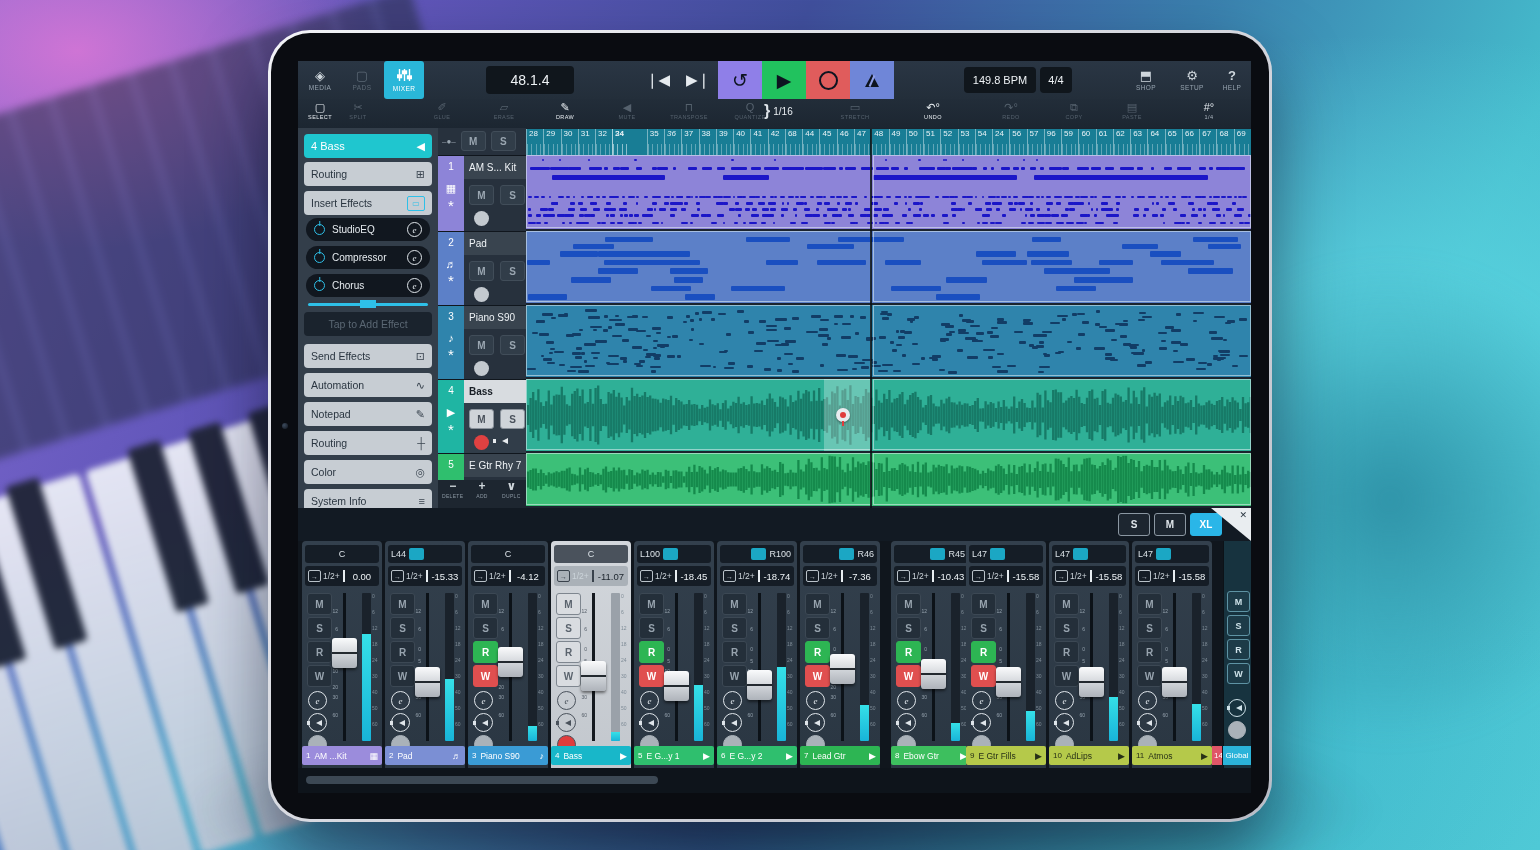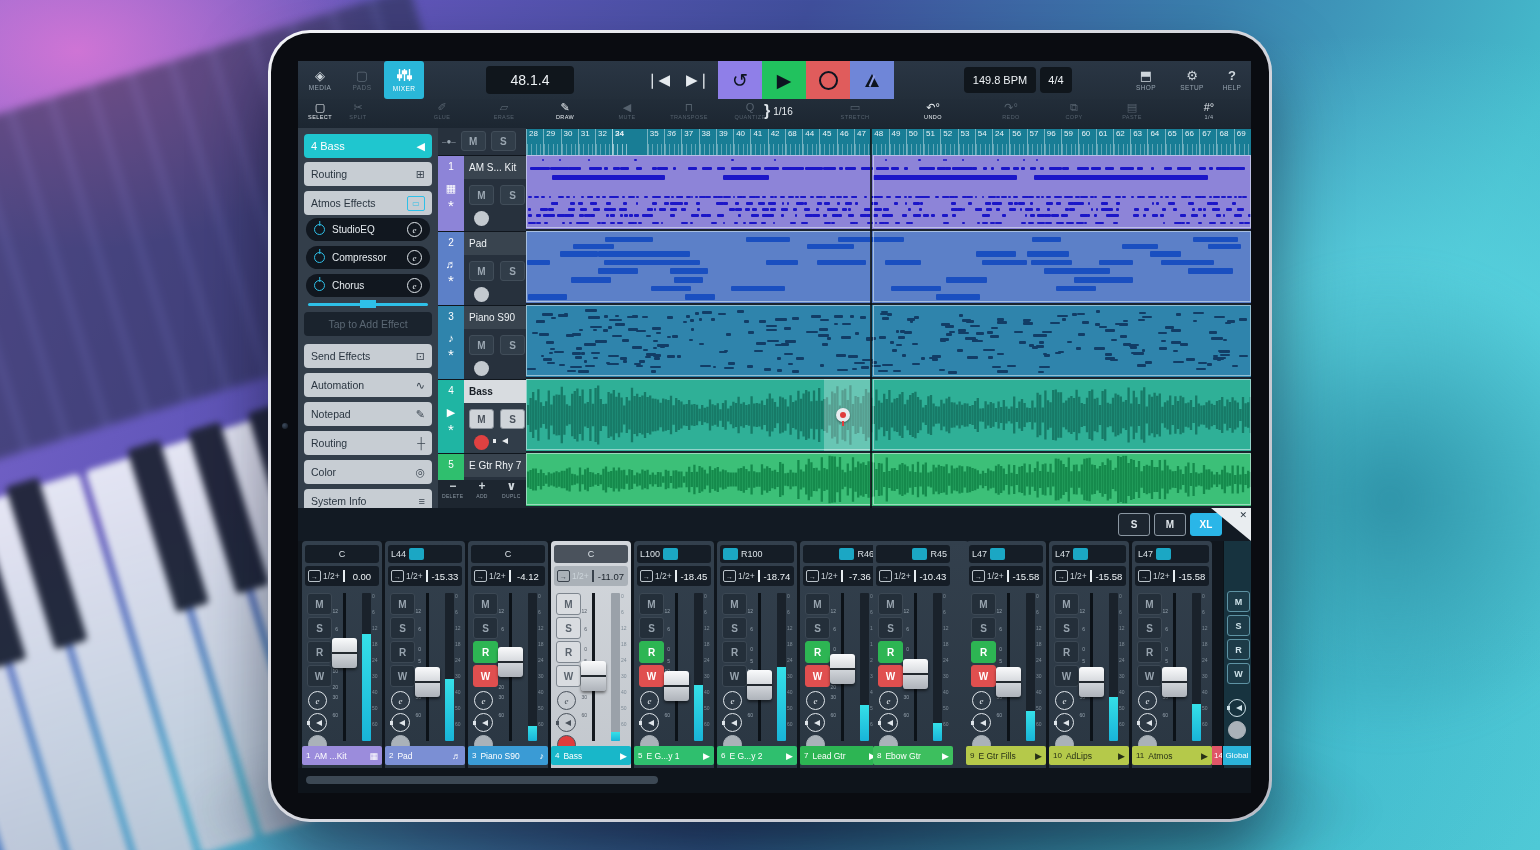--- a/index.html
+++ b/index.html
@@ -324,21 +324,21 @@
     <div class="abs" id="inspector">
       <div class="insp-btn insp-head" style="top:6px">
         <span>4 Bass</span>
         <span class="ric">◀</span>
       </div>
       <div class="insp-btn" style="top:34px">
         <span>Routing</span>
         <span class="ric">⊞</span>
       </div>
       <div class="insp-btn" style="top:63px">
-        <span>Atmos Effects</span>
+        <span>Insert Effects</span>
         <span class="ins-ic-box">▭</span>
       </div>
       <div id="fx-list">
             <div class="fx-pill" style="top: 90px;">
               <span class="pw"></span>
               <span style="flex: 0 1 auto;">StudioEQ</span>
               <span class="e-ic">e</span>
             </div>
             <div class="fx-pill" style="top: 118px;">
               <span class="pw"></span>
@@ -1621,21 +1621,21 @@
                 <span class="mscale" style="top: 116px;">50</span>
                 <span class="mscale" style="top: 132px;">60</span>
               </div>
               <div class="clabel" style="background: rgb(47, 191, 110);">
                 <span class="cnum">5</span>
                 <span>E G...y 1</span>
                 <span class="cic">▶</span>
               </div>
             </div>
             <div class="strip" style="left: 419px;">
-              <div class="pan" style="justify-content: flex-start;">
+              <div class="pan" style="justify-content: flex-end;">
                 <span class="pbox"></span>
                 <span style="margin-left: 3px;">R100</span>
               </div>
               <div class="out">
                 <span class="oic">→</span>
                 <span>1/2+</span>
                 <span class="osep"></span>
                 <span class="db">-18.74</span>
               </div>
               <div class="sbody">
@@ -1724,21 +1724,21 @@
                 <span class="mscale" style="top: 100px;">40</span>
                 <span class="mscale" style="top: 116px;">50</span>
                 <span class="mscale" style="top: 132px;">60</span>
               </div>
               <div class="clabel" style="background: rgb(45, 181, 83);">
                 <span class="cnum">7</span>
                 <span>Lead Gtr</span>
                 <span class="cic">▶</span>
               </div>
             </div>
-            <div class="strip" style="left: 575px; padding-left: 16px;">
+            <div class="strip" style="left: 593px; padding-left: 16px;">
               <div class="pan" style="justify-content: flex-end;">
                 <span class="pbox"></span>
                 <span style="margin-left: 3px;">R45</span>
               </div>
               <div class="out">
                 <span class="oic">→</span>
                 <span>1/2+</span>
                 <span class="osep"></span>
                 <span class="db">-10.43</span>
               </div>

